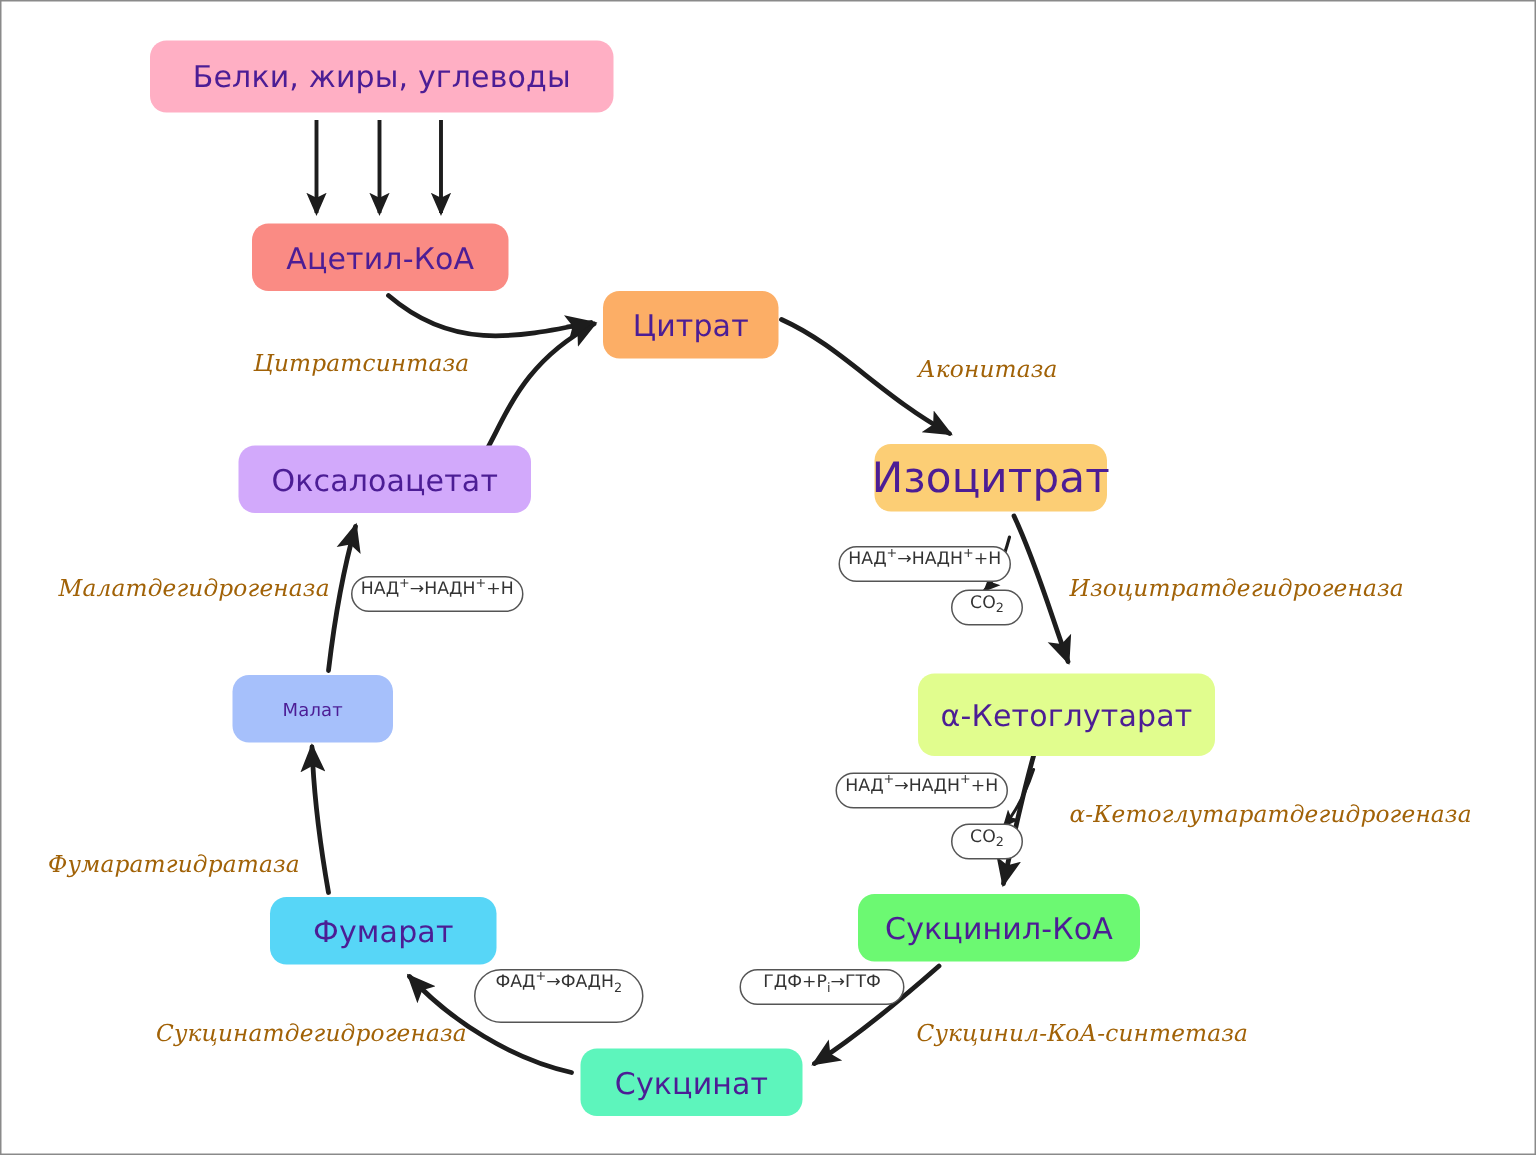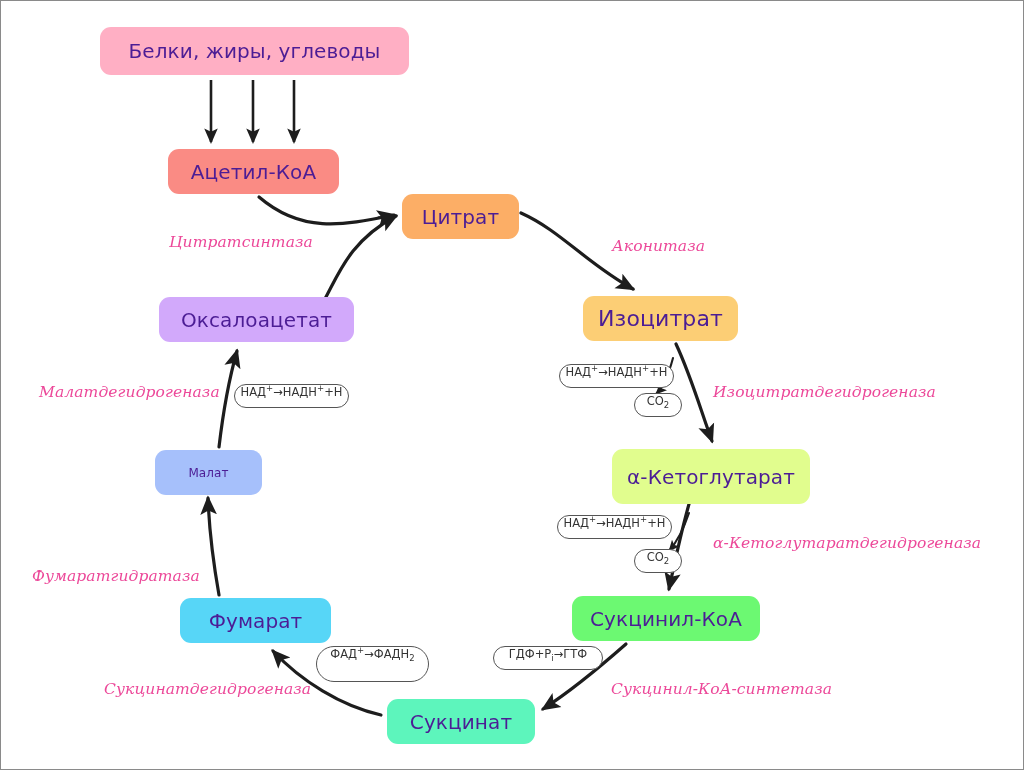--- a/index.html
+++ b/index.html
@@ -32,21 +32,21 @@
     border-radius: 11px;
     color: #4c1d95;
     font-family: "DejaVu Sans", sans-serif;
     font-weight: 400;
     white-space: nowrap;
     box-sizing: border-box;
     letter-spacing: 0.1px;
   }
   .enzyme {
     position: absolute;
-    color: #ec4899;
+    color: #a16207;
     font-family: "DejaVu Serif", serif;
     font-style: italic;
     font-size: 15.5px;
     white-space: nowrap;
     letter-spacing: 0.1px;
   }
   .cofactor {
     position: absolute;
     display: flex;
     align-items: flex-start;
@@ -97,21 +97,21 @@
     <g id="small-arrows">
         <path d="M 672,357 C 668,372 662,386 655,393" stroke="#1d1d1d" stroke-width="2.1" fill="none" stroke-linecap="round" marker-end="url(#ah-sm)"></path>
         <path d="M 688,512 C 682,530 674,543 668,550" stroke="#1d1d1d" stroke-width="2.1" fill="none" stroke-linecap="round" marker-end="url(#ah-sm)"></path>
       </g>
   </svg>
 
   <div id="nodes-layer">
       <div class="node" style="left: 99px; top: 26px; width: 309px; height: 48px; background: rgb(255, 175, 196); font-size: 20px;">Белки, жиры, углеводы</div>
       <div class="node" style="left: 167px; top: 148px; width: 171px; height: 45px; background: rgb(250, 139, 132); font-size: 20px;">Ацетил-КоА</div>
       <div class="node" style="left: 401px; top: 193px; width: 117px; height: 45px; background: rgb(252, 174, 102); font-size: 20px;">Цитрат</div>
-      <div class="node" style="left: 582px; top: 295px; width: 155px; height: 45px; background: rgb(252, 206, 117); font-size: 22px;">Изоцитрат</div>
+      <div class="node" style="left: 582px; top: 295px; width: 155px; height: 45px; background: rgb(252, 206, 117); font-size: 28px;">Изоцитрат</div>
       <div class="node" style="left: 611px; top: 448px; width: 198px; height: 55px; background: rgb(225, 253, 142); font-size: 20px;">α-Кетоглутарат</div>
       <div class="node" style="left: 571px; top: 595px; width: 188px; height: 45px; background: rgb(108, 249, 114); font-size: 20px;">Сукцинил-КоА</div>
       <div class="node" style="left: 386px; top: 698px; width: 148px; height: 45px; background: rgb(93, 245, 188); font-size: 20px;">Сукцинат</div>
       <div class="node" style="left: 179px; top: 597px; width: 151px; height: 45px; background: rgb(87, 214, 247); font-size: 20px;">Фумарат</div>
       <div class="node" style="left: 154px; top: 449px; width: 107px; height: 45px; background: rgb(166, 192, 251); font-size: 12px;">Малат</div>
       <div class="node" style="left: 158px; top: 296px; width: 195px; height: 45px; background: rgb(210, 169, 251); font-size: 20px;">Оксалоацетат</div>
     </div>
   <div id="enzymes-layer">
       <div class="enzyme" style="left: 168px; top: 232px;">Цитратсинтаза</div>
       <div class="enzyme" style="left: 611px; top: 236px;">Аконитаза</div>

